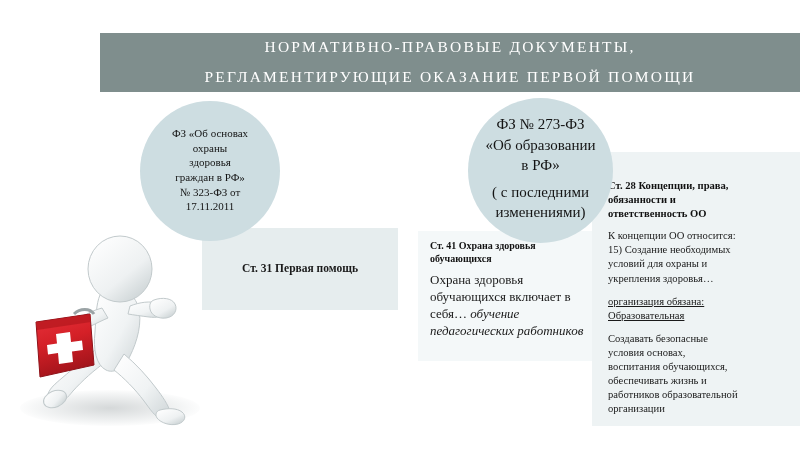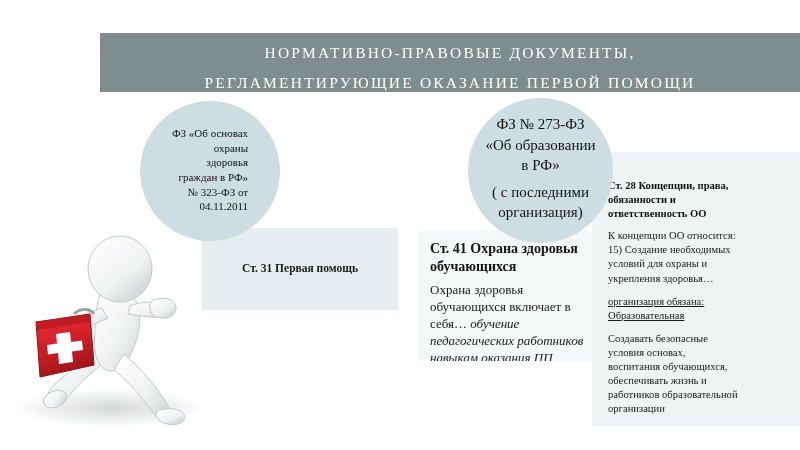--- a/index.html
+++ b/index.html
@@ -24,21 +24,21 @@
     position: absolute;
     left: 100px;
     top: 33px;
     width: 700px;
     height: 59px;
     background: #7f8e8d;
   }
   .header-title {
     position: absolute;
     left: 100px;
-    top: 42px;
+    top: 36px;
     width: 700px;
     height: 52px;
     display: flex;
     flex-direction: column;
     align-items: center;
     justify-content: center;
     color: #ffffff;
     font-size: 15.5px;
     letter-spacing: 2.2px;
     line-height: 1.42;
@@ -78,21 +78,21 @@
     top: 231px;
     width: 178px;
     height: 130px;
     background: #f4f8f9;
     overflow: hidden;
   }
   .panel-mid-inner {
     padding: 9px 4px 0 12px;
   }
   .panel-mid .head {
-    font-size: 14px;
+    font-size: 10px;
     font-weight: bold;
     color: #121212;
     line-height: 1.26;
     margin-bottom: 7px;
   }
   .panel-mid .body {
     font-size: 13px;
     color: #1a1a1a;
     line-height: 1.3;
     white-space: nowrap;
@@ -151,21 +151,20 @@
     left: 468px;
     top: 98px;
     width: 145px;
     height: 145px;
   }
   .circle-1 .ctext {
     font-size: 11px;
     line-height: 1.33;
     padding: 0 8px;
     margin-top: -2px;
-    text-align: right;
   }
   .circle-2 .ctext {
     font-size: 15px;
     line-height: 1.35;
     padding: 0 6px;
     margin-top: -4px;
   }
   .circle .sp { display: block; height: 7px; }
 
   
@@ -206,21 +205,20 @@
     <div class="panel-mid-inner">
       <div class="head">
         <div>Ст. 41 Охрана здоровья</div>
         <div>обучающихся</div>
       </div>
       <div class="body">
         <div>Охрана здоровья</div>
         <div>обучающихся включает в</div>
         <div><span>себя… </span><span class="it">обучение</span></div>
         <div class="it">педагогических работников</div>
-        <div class="it">навыкам оказания ПП</div>
       </div>
     </div>
   </div>
 
   <div class="panel-right">
     <div class="panel-right-inner">
       <div class="head">
         <div>Ст. 28 Концепции, права,</div>
         <div>обязанности и</div>
         <div>ответственность ОО</div>
@@ -246,32 +244,32 @@
     </div>
   </div>
 
   <div class="circle circle-1">
     <div class="ctext">
       <div>ФЗ «Об основах</div>
       <div>охраны</div>
       <div>здоровья</div>
       <div>граждан в РФ»</div>
       <div>№ 323-ФЗ от</div>
-      <div>04.11.2011</div>
+      <div>17.11.2011</div>
     </div>
   </div>
 
   <div class="circle circle-2">
     <div class="ctext">
       <div>ФЗ  № 273-ФЗ</div>
       <div>«Об образовании</div>
       <div>в РФ»</div>
       <span class="sp"></span>
       <div>( с последними</div>
-      <div>организация)</div>
+      <div>изменениями)</div>
     </div>
   </div>
 
   <div class="figure-wrap">
     <div class="shadow-ellipse"></div>
     <svg class="fig-svg" width="205" height="228" viewBox="0 0 205 228">
       <defs>
         <linearGradient id="bodyGrad" x1="0" y1="0" x2="1" y2="1">
           <stop offset="0%" stop-color="#ffffff"></stop>
           <stop offset="55%" stop-color="#f0f3f4"></stop>

